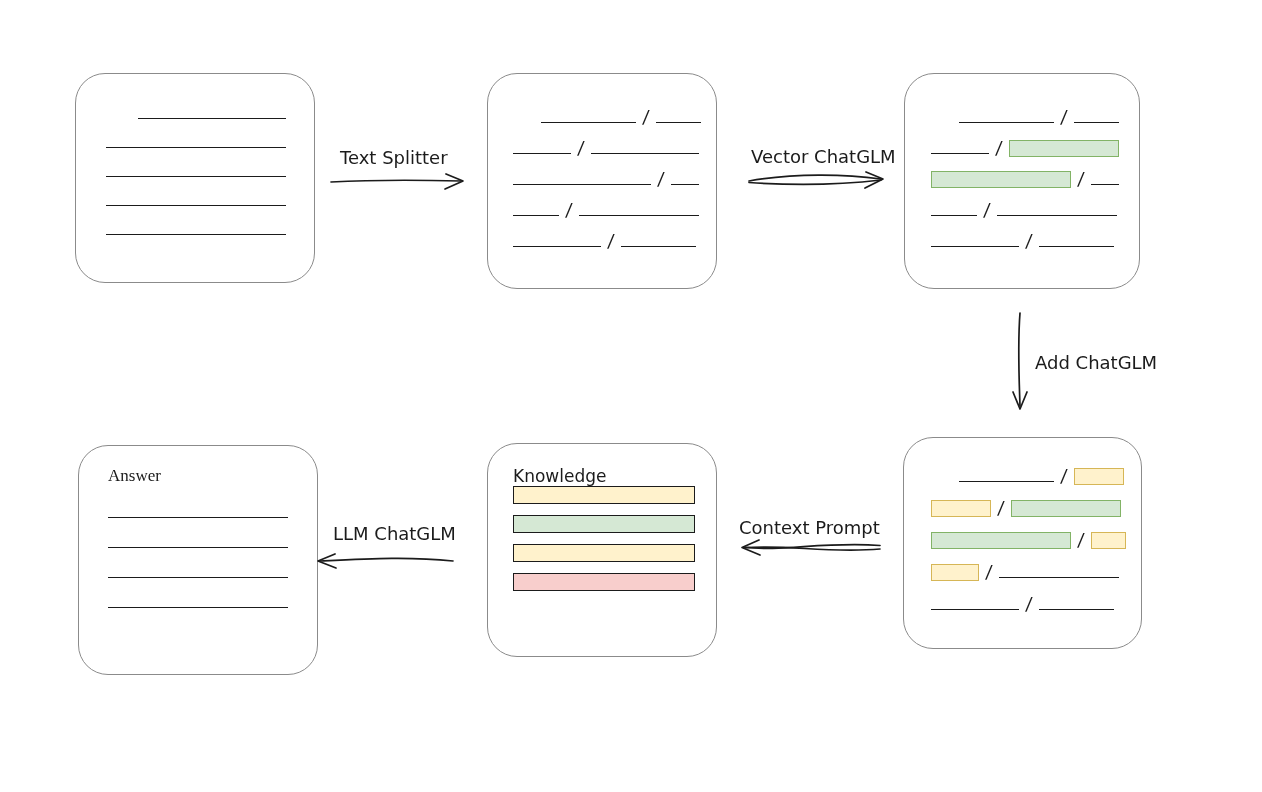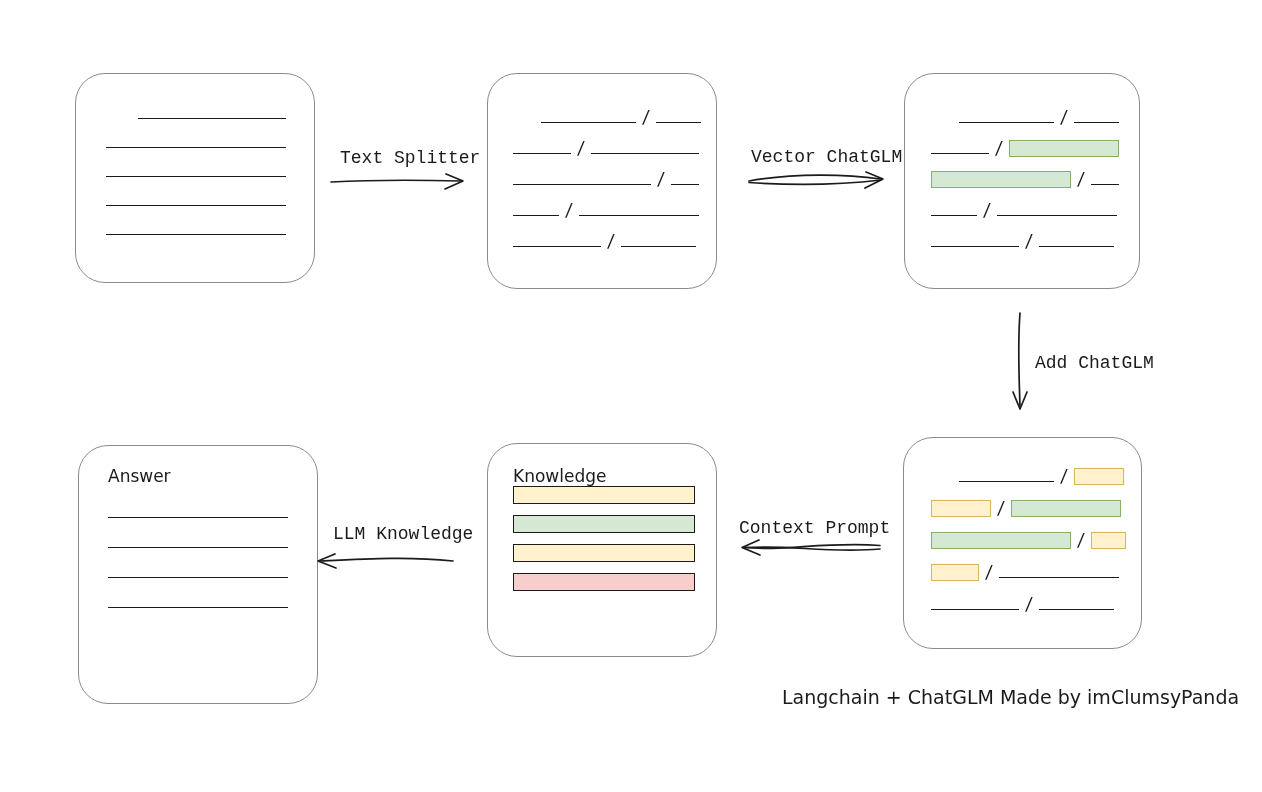--- a/index.html
+++ b/index.html
@@ -21,21 +21,21 @@
   .yellow{background:#fff2cc;border-color:#d6b656;}
   .green{background:#d5e8d4;border-color:#82b366;}
   .red{background:#f8cecc;border-color:#b85450;}
   
   .doc-line{height:0;border-top:1.7px solid #1b1b1b;}
   
   .box-heading{font-size:17px;line-height:20px;font-weight:normal;margin:0;}
   
   .prompt-bar{width:180px;height:16px;border:1.3px solid;box-sizing:content-box;}
   
-  .arrow-label{position:absolute;font-size:18px;line-height:22px;white-space:nowrap;font-family:Liberation Mono, monospace;}
+  .arrow-label{position:absolute;font-size:18px;line-height:22px;white-space:nowrap;}
   .caption{position:absolute;font-size:19px;line-height:24px;white-space:nowrap;}
   #arrow-layer{position:absolute;left:0;top:0;pointer-events:none;}
 </style>
 </head>
 <body>
 
 <div id="canvas">
 
   <div class="box" style="left:75px;top:73px;width:240px;height:210px;">
     <div class="rows" style="padding:44px 0 0 30px;">
@@ -100,21 +100,21 @@
           <span class="line-seg" style="width: 120px;"></span>
         </div>
         <div class="chunk-row" style="height: 31px;">
           <span class="line-seg" style="width: 88px;"></span>
           <span class="slash">/</span>
           <span class="line-seg" style="width: 75px;"></span>
         </div>
       </div>
   </div>
 
-  <div class="box" style="left:78px;top:445px;width:240px;height:259px;">
+  <div class="box" style="left:78px;top:445px;width:240px;height:230px;font-family:Liberation Serif, serif;">
     <div style="padding:20px 0 0 29px;">
       <h3 class="box-heading">Answer</h3>
       <div class="rows" style="padding-top:31px;">
           <div class="doc-line" style="width: 180px; margin-left: 0px; margin-bottom: 29px;"></div>
           <div class="doc-line" style="width: 180px; margin-left: 0px; margin-bottom: 29px;"></div>
           <div class="doc-line" style="width: 180px; margin-left: 0px; margin-bottom: 29px;"></div>
           <div class="doc-line" style="width: 180px; margin-left: 0px; margin-bottom: 29px;"></div>
         </div>
     </div>
   </div>
@@ -187,17 +187,16 @@
         <path d="M453,561 C410,556.5 372,558.5 320,561"></path>
         <path d="M335,554 L318,561 L336,568"></path>
       </g>
     </g>
   </svg>
 
   <div class="arrow-label" style="left:340px;top:147px;">Text Splitter</div>
   <div class="arrow-label" style="left:751px;top:146px;">Vector ChatGLM</div>
   <div class="arrow-label" style="left:1035px;top:352px;">Add ChatGLM</div>
   <div class="arrow-label" style="left:739px;top:517px;">Context Prompt</div>
-  <div class="arrow-label" style="left:333px;top:523px;">LLM Knowledge</div>
-
-  <div class="caption" style="left:782px;top:685px;">Langchain + ChatGLM Made by imClumsyPanda</div>
+  <div class="arrow-label" style="left:333px;top:523px;">LLM ChatGLM</div>
+
 
 </div>
 
 </body></html>

